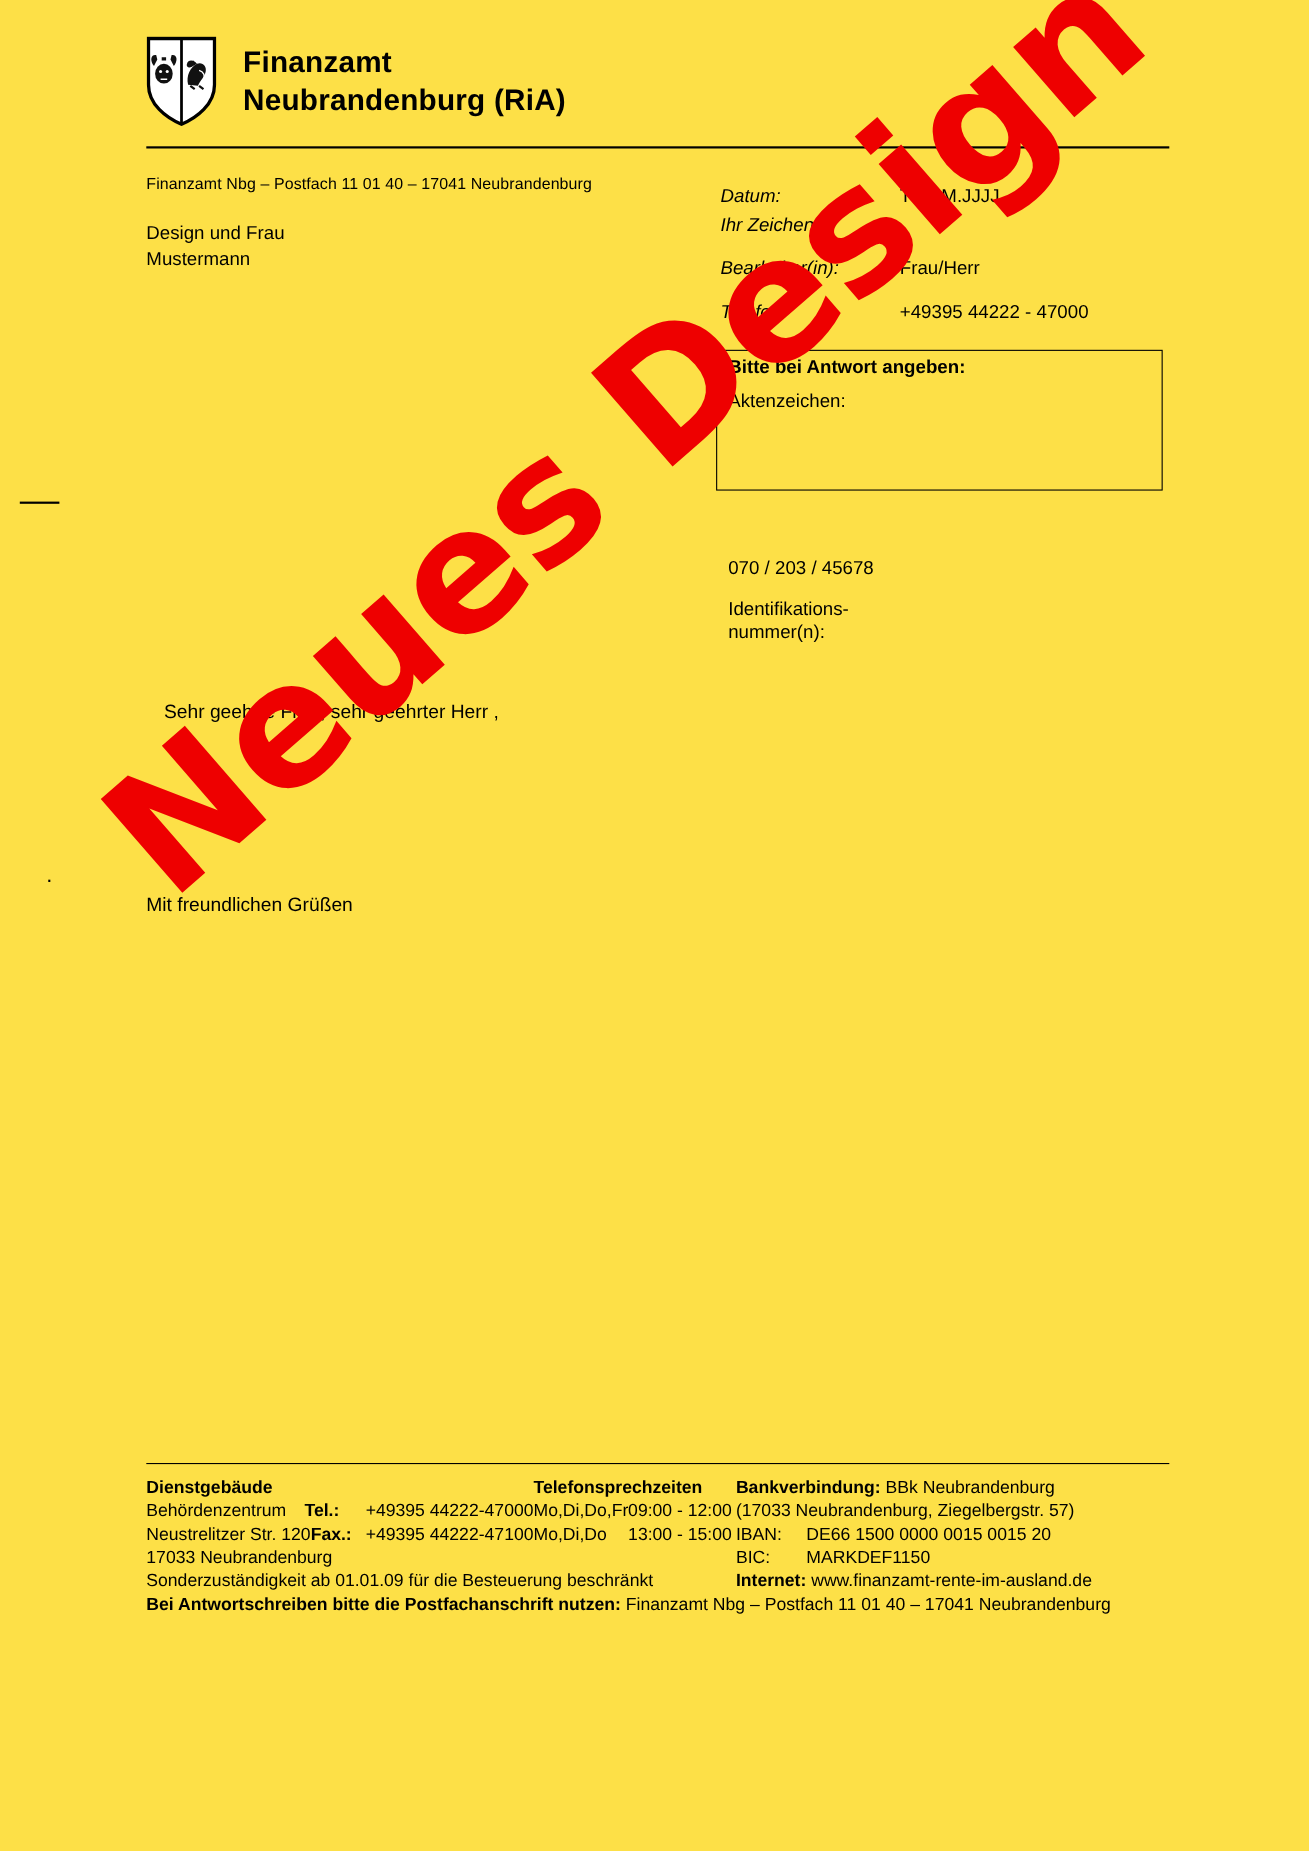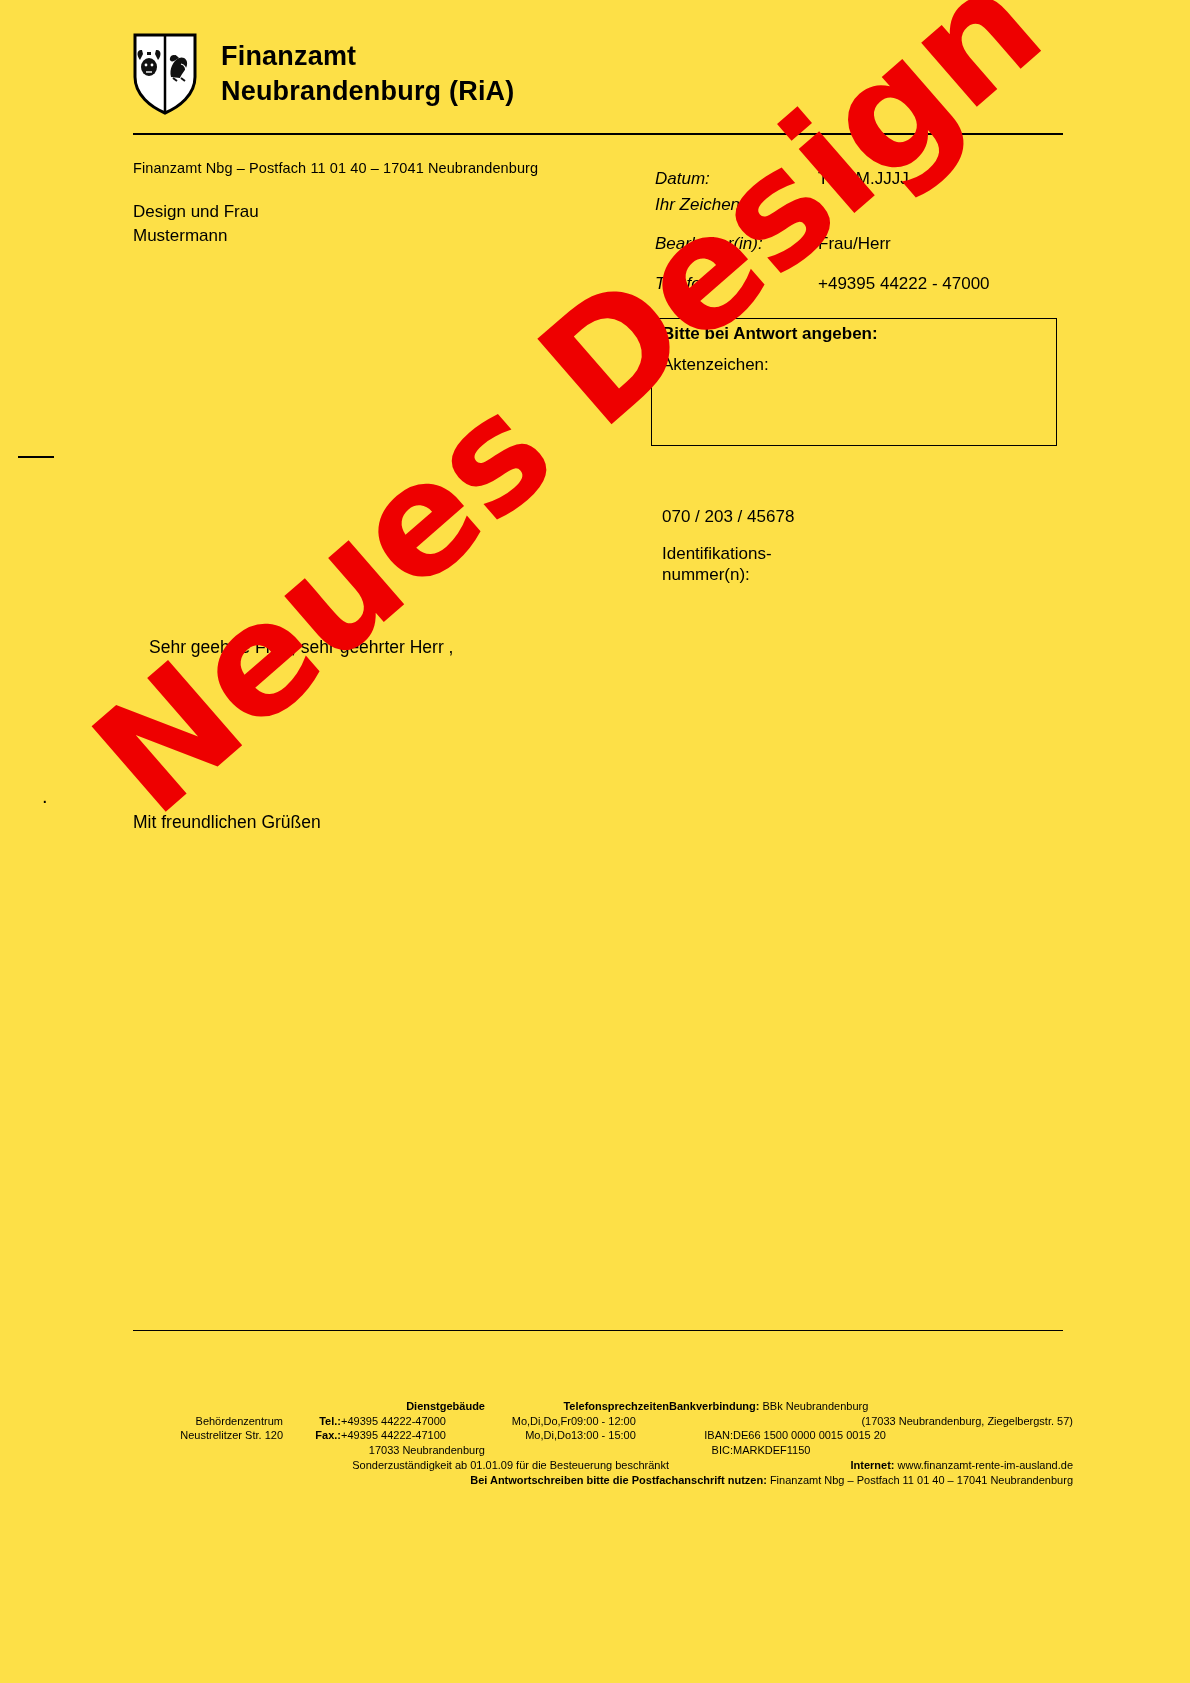--- a/index.html
+++ b/index.html
@@ -171,25 +171,24 @@
     position: absolute;
     left: 133px;
     top: 1330px;
     width: 930px;
     height: 1px;
     background: #000;
   }
   .footer {
     position: absolute;
     left: 133px;
-    top: 1399px;
+    top: 1342px;
     width: 940px;
-    font-size: 11px;
+    font-size: 16px;
     line-height: 1.33;
-    text-align: right;
   }
   .footer-cols {
     display: flex;
   }
   .fc1 { width: 352px; flex: 0 0 352px; }
   .fc2 { width: 184px; flex: 0 0 184px; }
   .fc3 { flex: 1 1 auto; }
   .frow { display: flex; white-space: nowrap; }
   .f-lab { font-weight: bold; }
   .fc1 .k1 { display: inline-block; width: 150px; }

